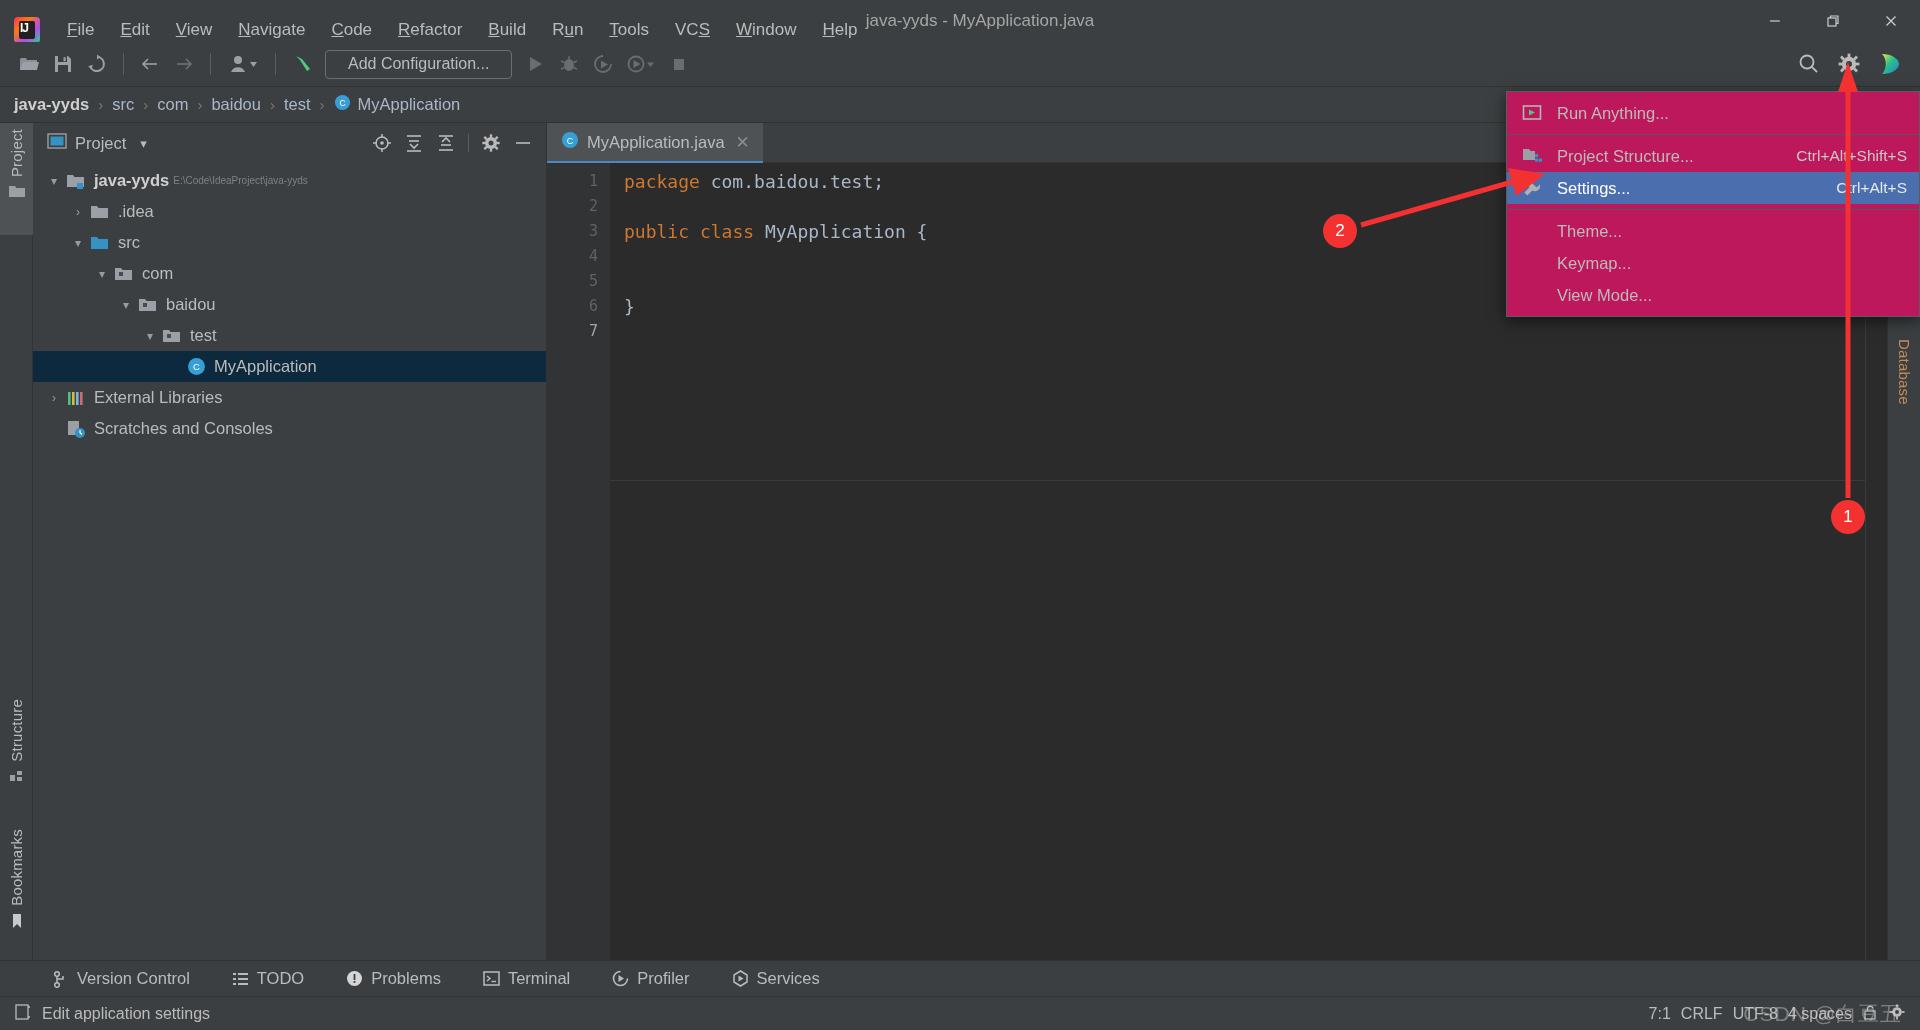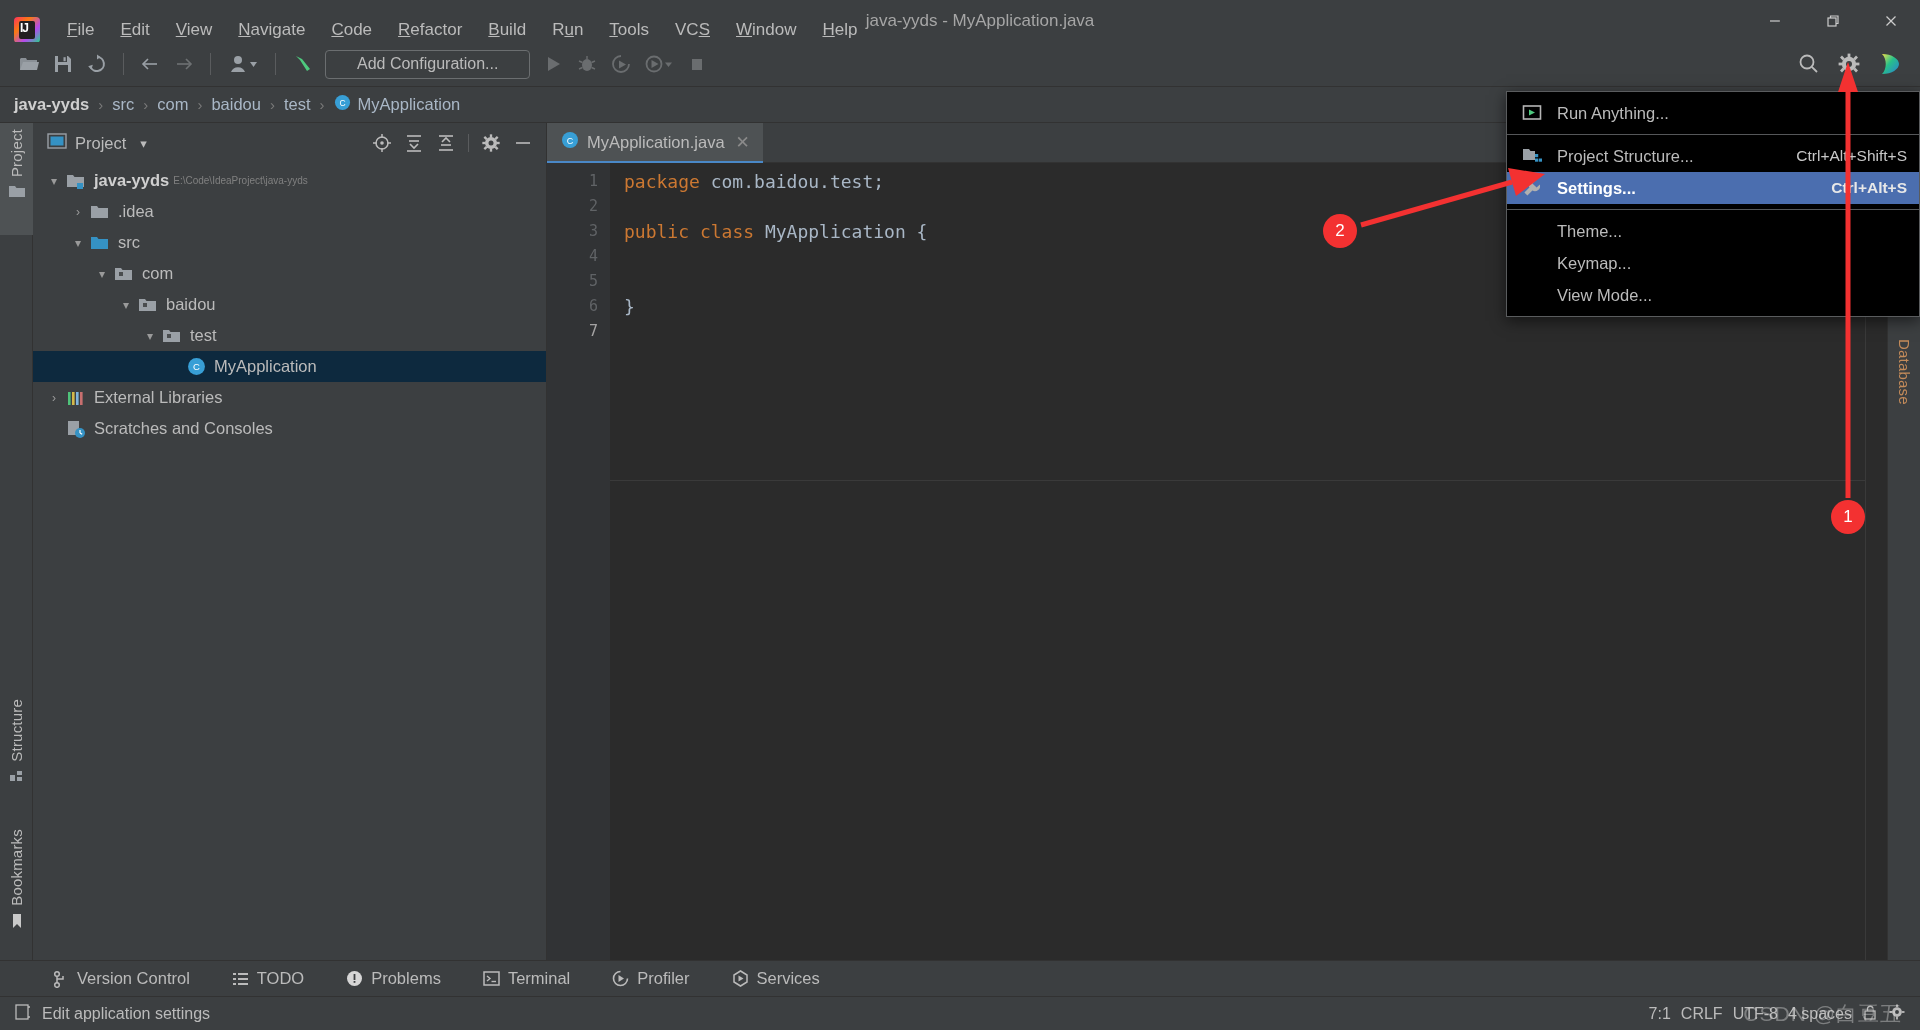--- a/index.html
+++ b/index.html
@@ -43,21 +43,21 @@
   .toolbar{
     position:absolute;left:0;top:42px;width:1920px;height:45px;
     background:#3c3f41;display:flex;align-items:center;
     border-bottom:1px solid #323232;
   }
   .tb-btn{width:34px;height:34px;display:flex;align-items:center;justify-content:center;border-radius:3px;cursor:default;flex:0 0 auto;}
   .tb-sep{width:1px;height:22px;background:#5a5c5e;margin:0 9px;flex:0 0 auto;}
   .run-config{
     height:29px;min-width:178px;border:1px solid #6b6e70;border-radius:4px;
     display:flex;align-items:center;justify-content:center;
-    font-size:16px;color:#bbbbbb;padding:0 31px;margin:12px 6px;cursor:default;
+    font-size:16px;color:#bbbbbb;padding:0 22px;margin:12px 6px;cursor:default;
   }
   .tb-right{margin-left:auto;display:flex;align-items:center;padding-right:14px;gap:6px;}
 
   
   .breadcrumb{
     position:absolute;left:0;top:87px;width:1920px;height:36px;
     background:#3c3f41;display:flex;align-items:center;padding-left:14px;
     font-size:16.5px;border-bottom:1px solid #323232;
   }
   .bc-item{color:#a9b7c6;cursor:default;}
@@ -151,29 +151,29 @@
     position:absolute;left:0;bottom:0;width:1920px;height:34px;background:#3c3f41;
     display:flex;align-items:center;padding:0 14px;border-top:1px solid #323232;font-size:16px;
   }
   .sb-left{display:flex;align-items:center;gap:10px;color:#bbbbbb;}
   .sb-right{margin-left:auto;display:flex;align-items:center;gap:10px;color:#bbbbbb;}
   .sb-right .sbi{cursor:default;}
 
   
   .popup{
     position:absolute;left:1506px;top:91px;width:414px;
-    background:#000000;border:1px solid #5a5c5e;
+    background:#be185d;border:1px solid #5a5c5e;
     box-shadow:0 4px 14px rgba(0,0,0,.55);
     padding:5px 0;z-index:40;
   }
   .pm-row{
     height:32px;display:flex;align-items:center;padding:0 12px 0 14px;
     font-size:16.5px;color:#bbbbbb;cursor:default;gap:14px;
   }
-  .pm-row.active{background:#4b6eaf;color:#ffffff;font-weight:bold;}
+  .pm-row.active{background:#4b6eaf;color:#ffffff;}
   .pm-ico{width:22px;height:22px;display:flex;align-items:center;justify-content:center;flex:0 0 auto;}
   .pm-label{flex:1;}
   .pm-short{color:#c8c8c8;font-size:15.5px;}
   .pm-row.active .pm-short{color:#e8e8e8;}
   .pm-sep{height:1px;background:#555759;margin:5px 0;}
 
   
   .ann-layer{position:absolute;inset:0;pointer-events:none;z-index:60;}
   .badge{
     position:absolute;width:34px;height:34px;border-radius:50%;

